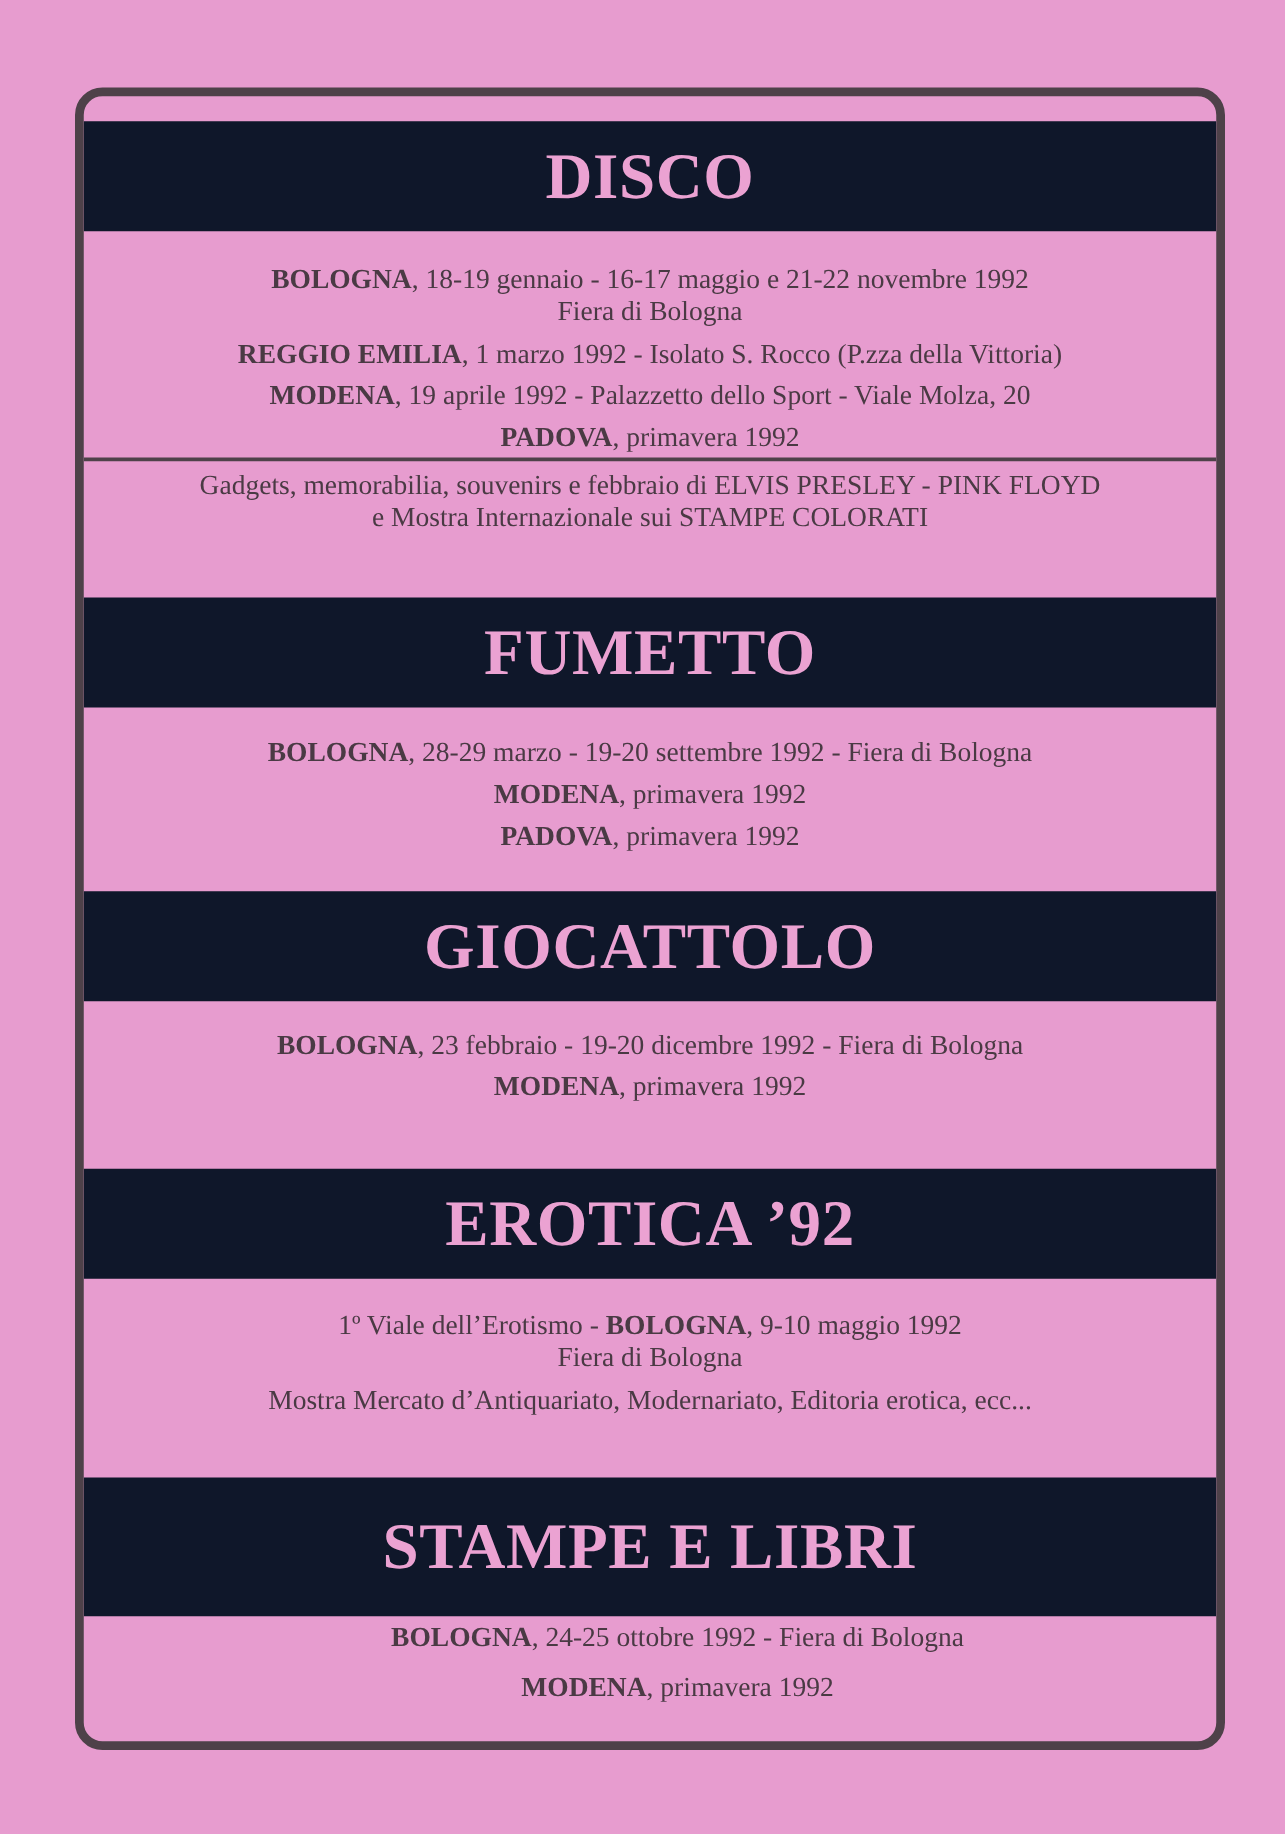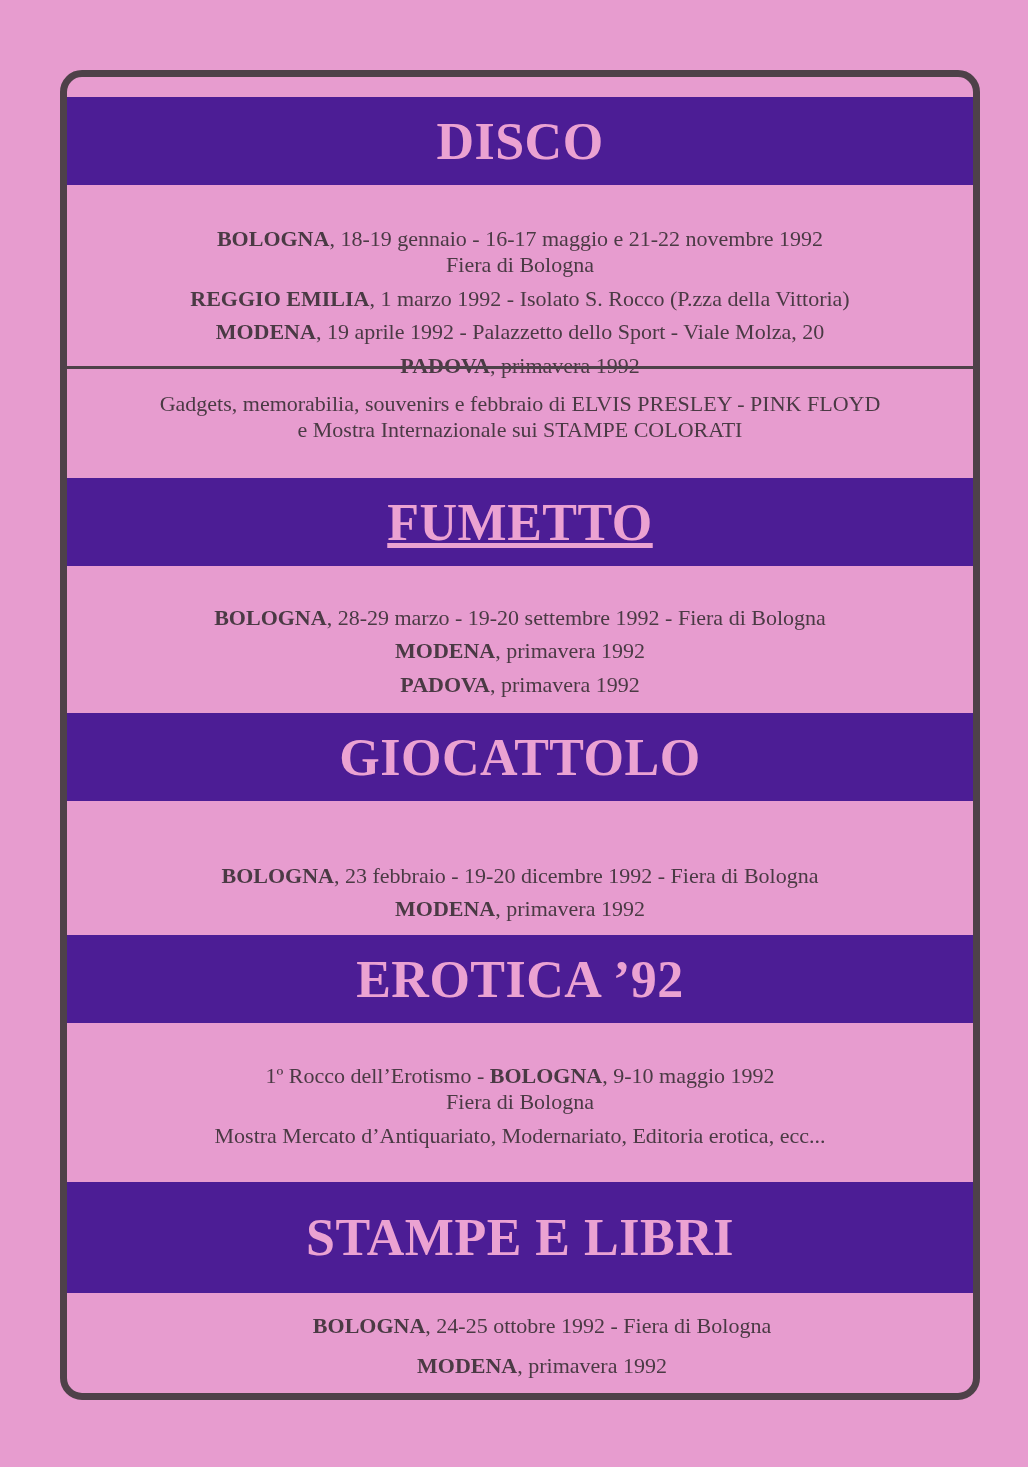--- a/index.html
+++ b/index.html
@@ -12,34 +12,33 @@
   }
   .frame {
     position:absolute; left:60px; top:70px; width:920px; height:1330px;
     box-sizing:border-box;
     border:7px solid #4e4149;
     border-radius:22px;
     overflow:hidden;
   }
   .band {
     position:absolute; left:0; right:0;
-    background:#4c1d95;
+    background:#0f172a;
     color:#eba2d2;
     font-weight:bold;
     text-align:right;
     font-size:52px;
     letter-spacing:0.5px;
     display:flex; align-items:center; justify-content:center;
   }
   .section-body {
     position:absolute; left:0; right:0;
     text-align:center;
     font-size:22px;
     line-height:1.2;
-    margin-top:16px;
   }
   .line { margin:0; }
   .gap { margin-top:7px; }
   .divider {
     position:absolute; left:0; right:0; height:3px; background:#4e4149;
   }
   b { font-weight:bold; }
 </style>
 </head>
 <body>
@@ -55,42 +54,42 @@
     <p class="line gap"><b>REGGIO EMILIA</b><span>, 1 marzo 1992 - Isolato S. Rocco (P.zza della Vittoria)</span></p>
     <p class="line gap"><b>MODENA</b><span>, 19 aprile 1992 - Palazzetto dello Sport - Viale Molza, 20</span></p>
     <p class="line gap"><b>PADOVA</b><span>, primavera 1992</span></p>
   </div>
   <div class="divider" style="top:289px;"></div>
   <div class="section-body" style="top:298px;">
     <p class="line">Gadgets, memorabilia, souvenirs e febbraio di ELVIS PRESLEY - PINK FLOYD</p>
     <p class="line">e Mostra Internazionale sui STAMPE COLORATI</p>
   </div>
 
-  <div class="band" style="top:401px;height:88px;text-decoration:underline;">
+  <div class="band" style="top:401px;height:88px;">
     <span>FUMETTO</span>
   </div>
   <div class="section-body" style="top:512px;">
     <p class="line"><b>BOLOGNA</b><span>, 28-29 marzo - 19-20 settembre 1992 - Fiera di Bologna</span></p>
     <p class="line gap"><b>MODENA</b><span>, primavera 1992</span></p>
     <p class="line gap"><b>PADOVA</b><span>, primavera 1992</span></p>
   </div>
 
   <div class="band" style="top:636px;height:88px;">
     <span>GIOCATTOLO</span>
   </div>
-  <div class="section-body" style="top:770px;">
+  <div class="section-body" style="top:746px;">
     <p class="line"><b>BOLOGNA</b><span>, 23 febbraio - 19-20 dicembre 1992 - Fiera di Bologna</span></p>
     <p class="line gap"><b>MODENA</b><span>, primavera 1992</span></p>
   </div>
 
   <div class="band" style="top:858px;height:88px;">
     <span>EROTICA ’92</span>
   </div>
   <div class="section-body" style="top:970px;">
-    <p class="line"><span>1º Rocco dell’Erotismo - </span><b>BOLOGNA</b><span>, 9-10 maggio 1992</span></p>
+    <p class="line"><span>1º Viale dell’Erotismo - </span><b>BOLOGNA</b><span>, 9-10 maggio 1992</span></p>
     <p class="line"><span>Fiera di Bologna</span></p>
     <p class="line gap"><span>Mostra Mercato d’Antiquariato, Modernariato, Editoria erotica, ecc...</span></p>
   </div>
 
   <div class="band" style="top:1105px;height:111px;">
     <span>STAMPE E LIBRI</span>
   </div>
   <div class="section-body" style="top:1220px;padding-left:44px;">
     <p class="line"><b>BOLOGNA</b><span>, 24-25 ottobre 1992 - Fiera di Bologna</span></p>
     <p class="line" style="margin-top:14px;"><b>MODENA</b><span>, primavera 1992</span></p>

